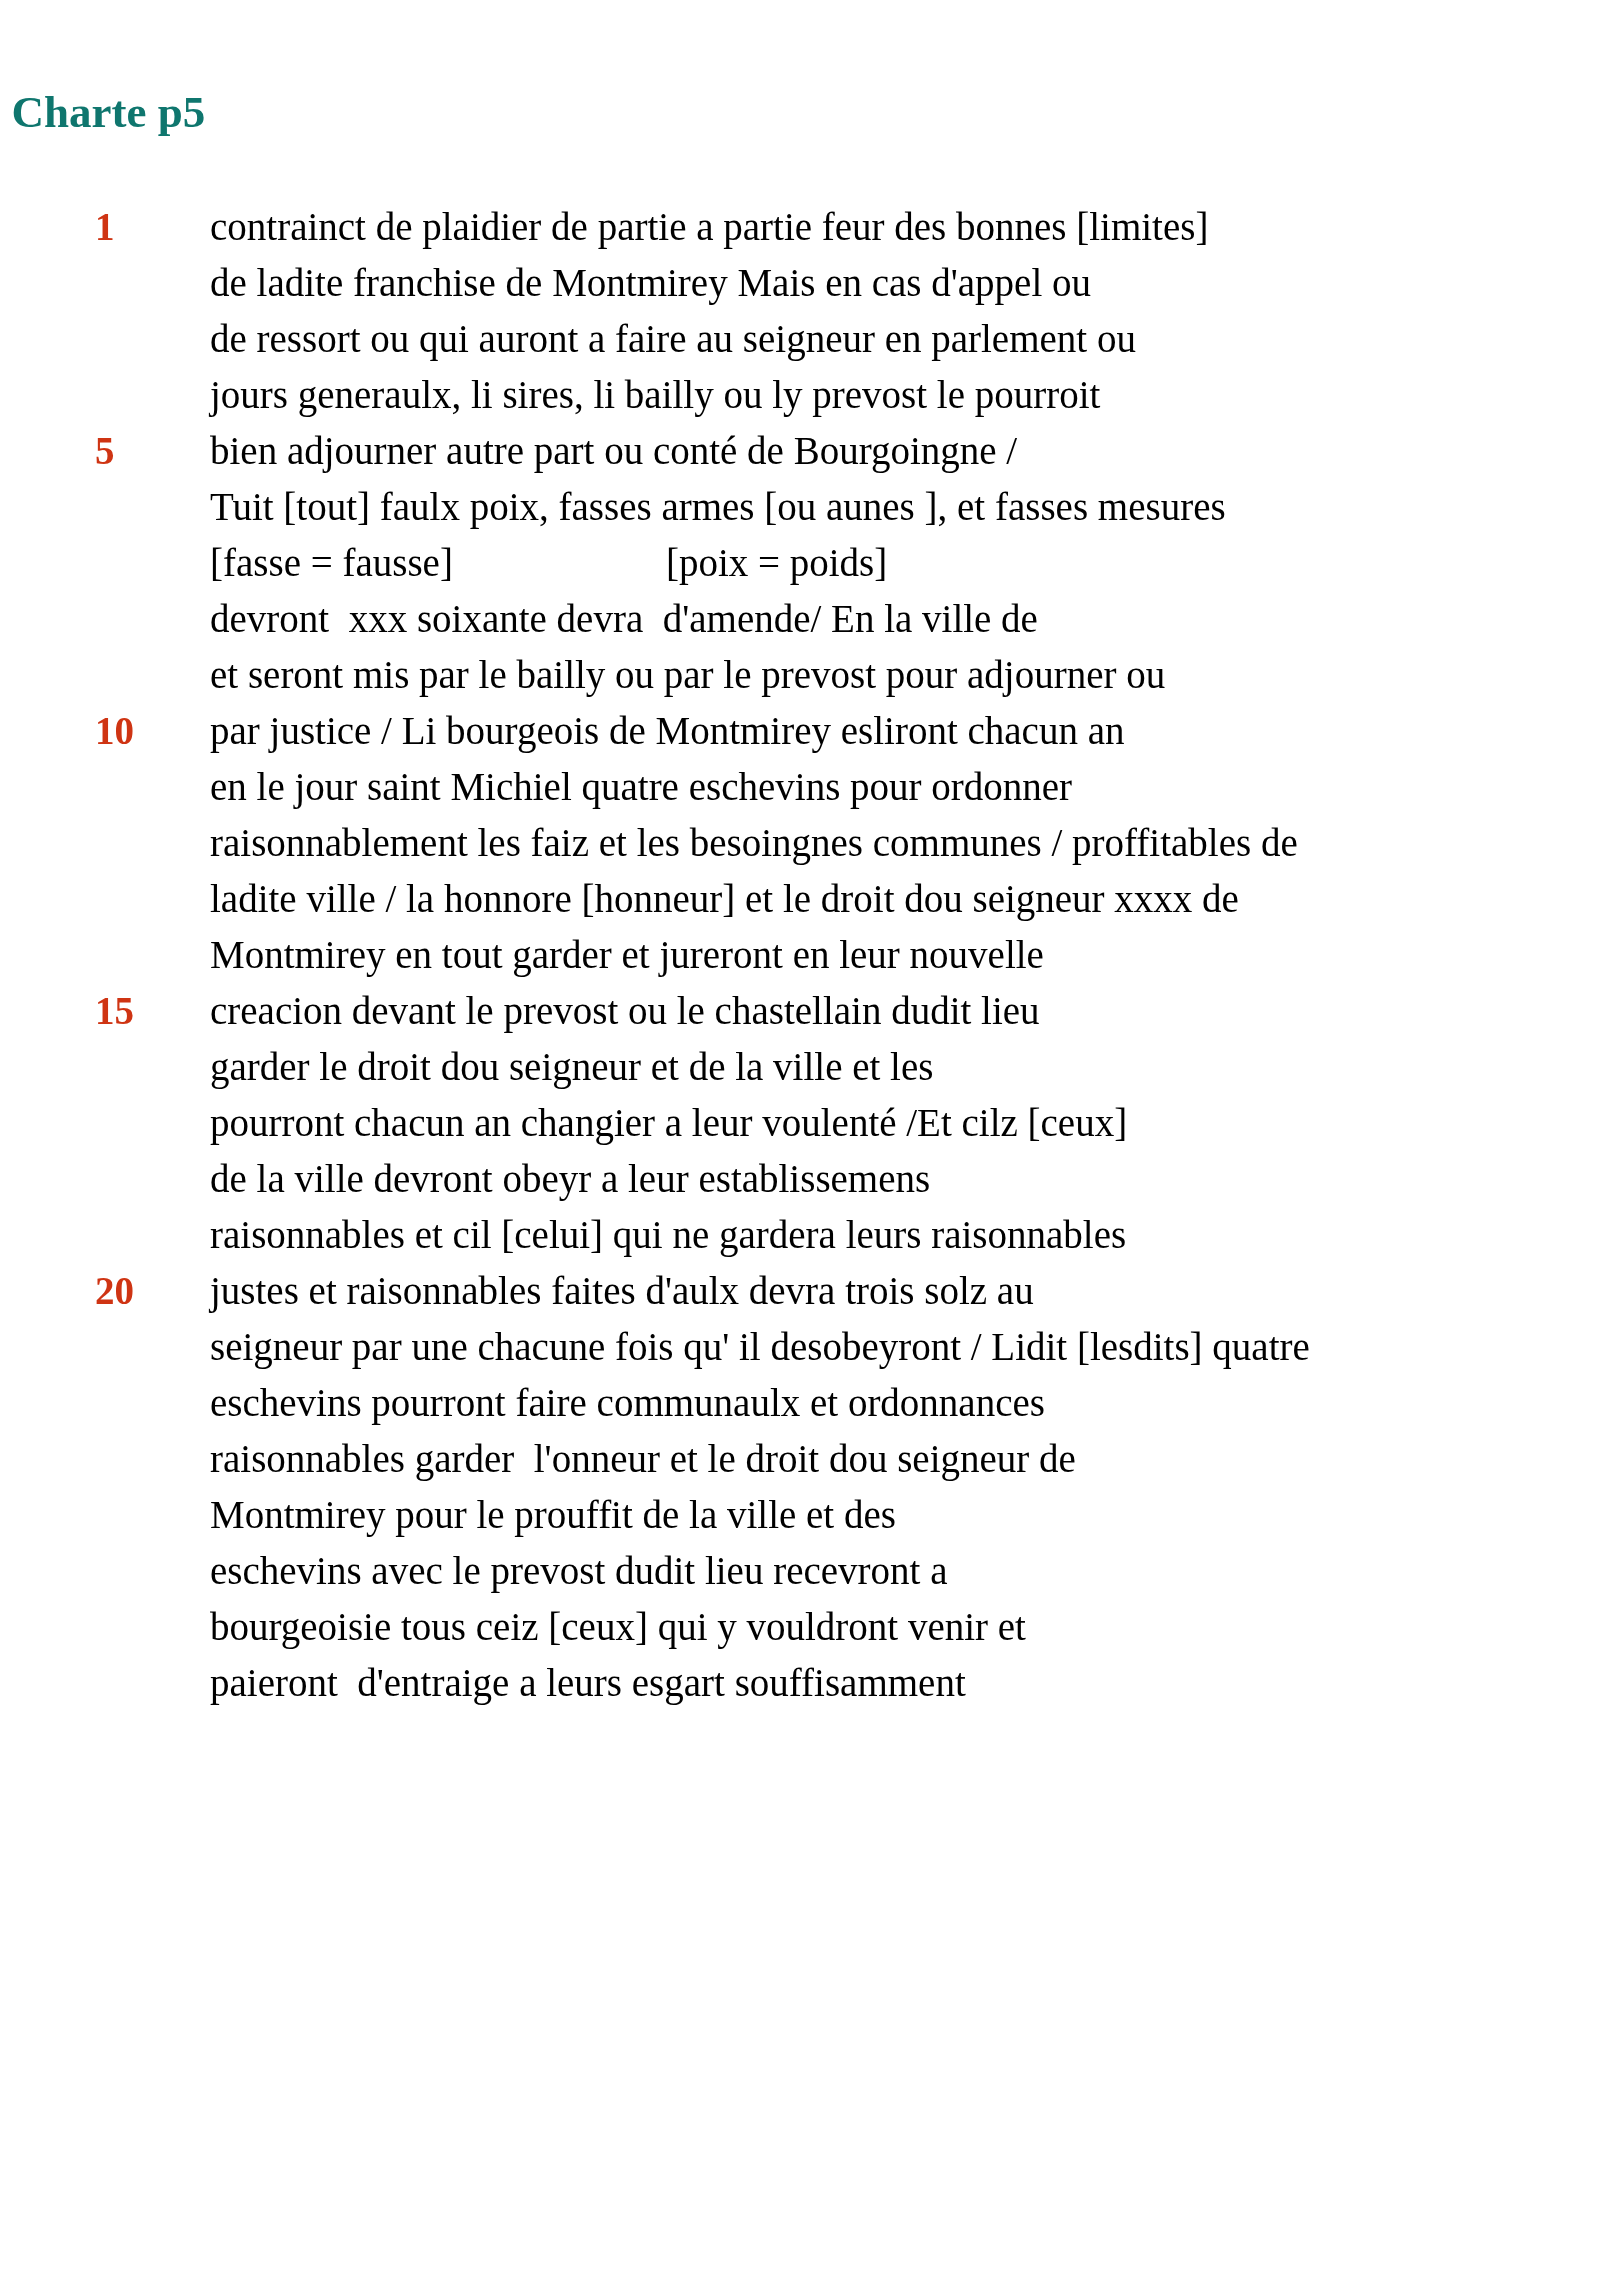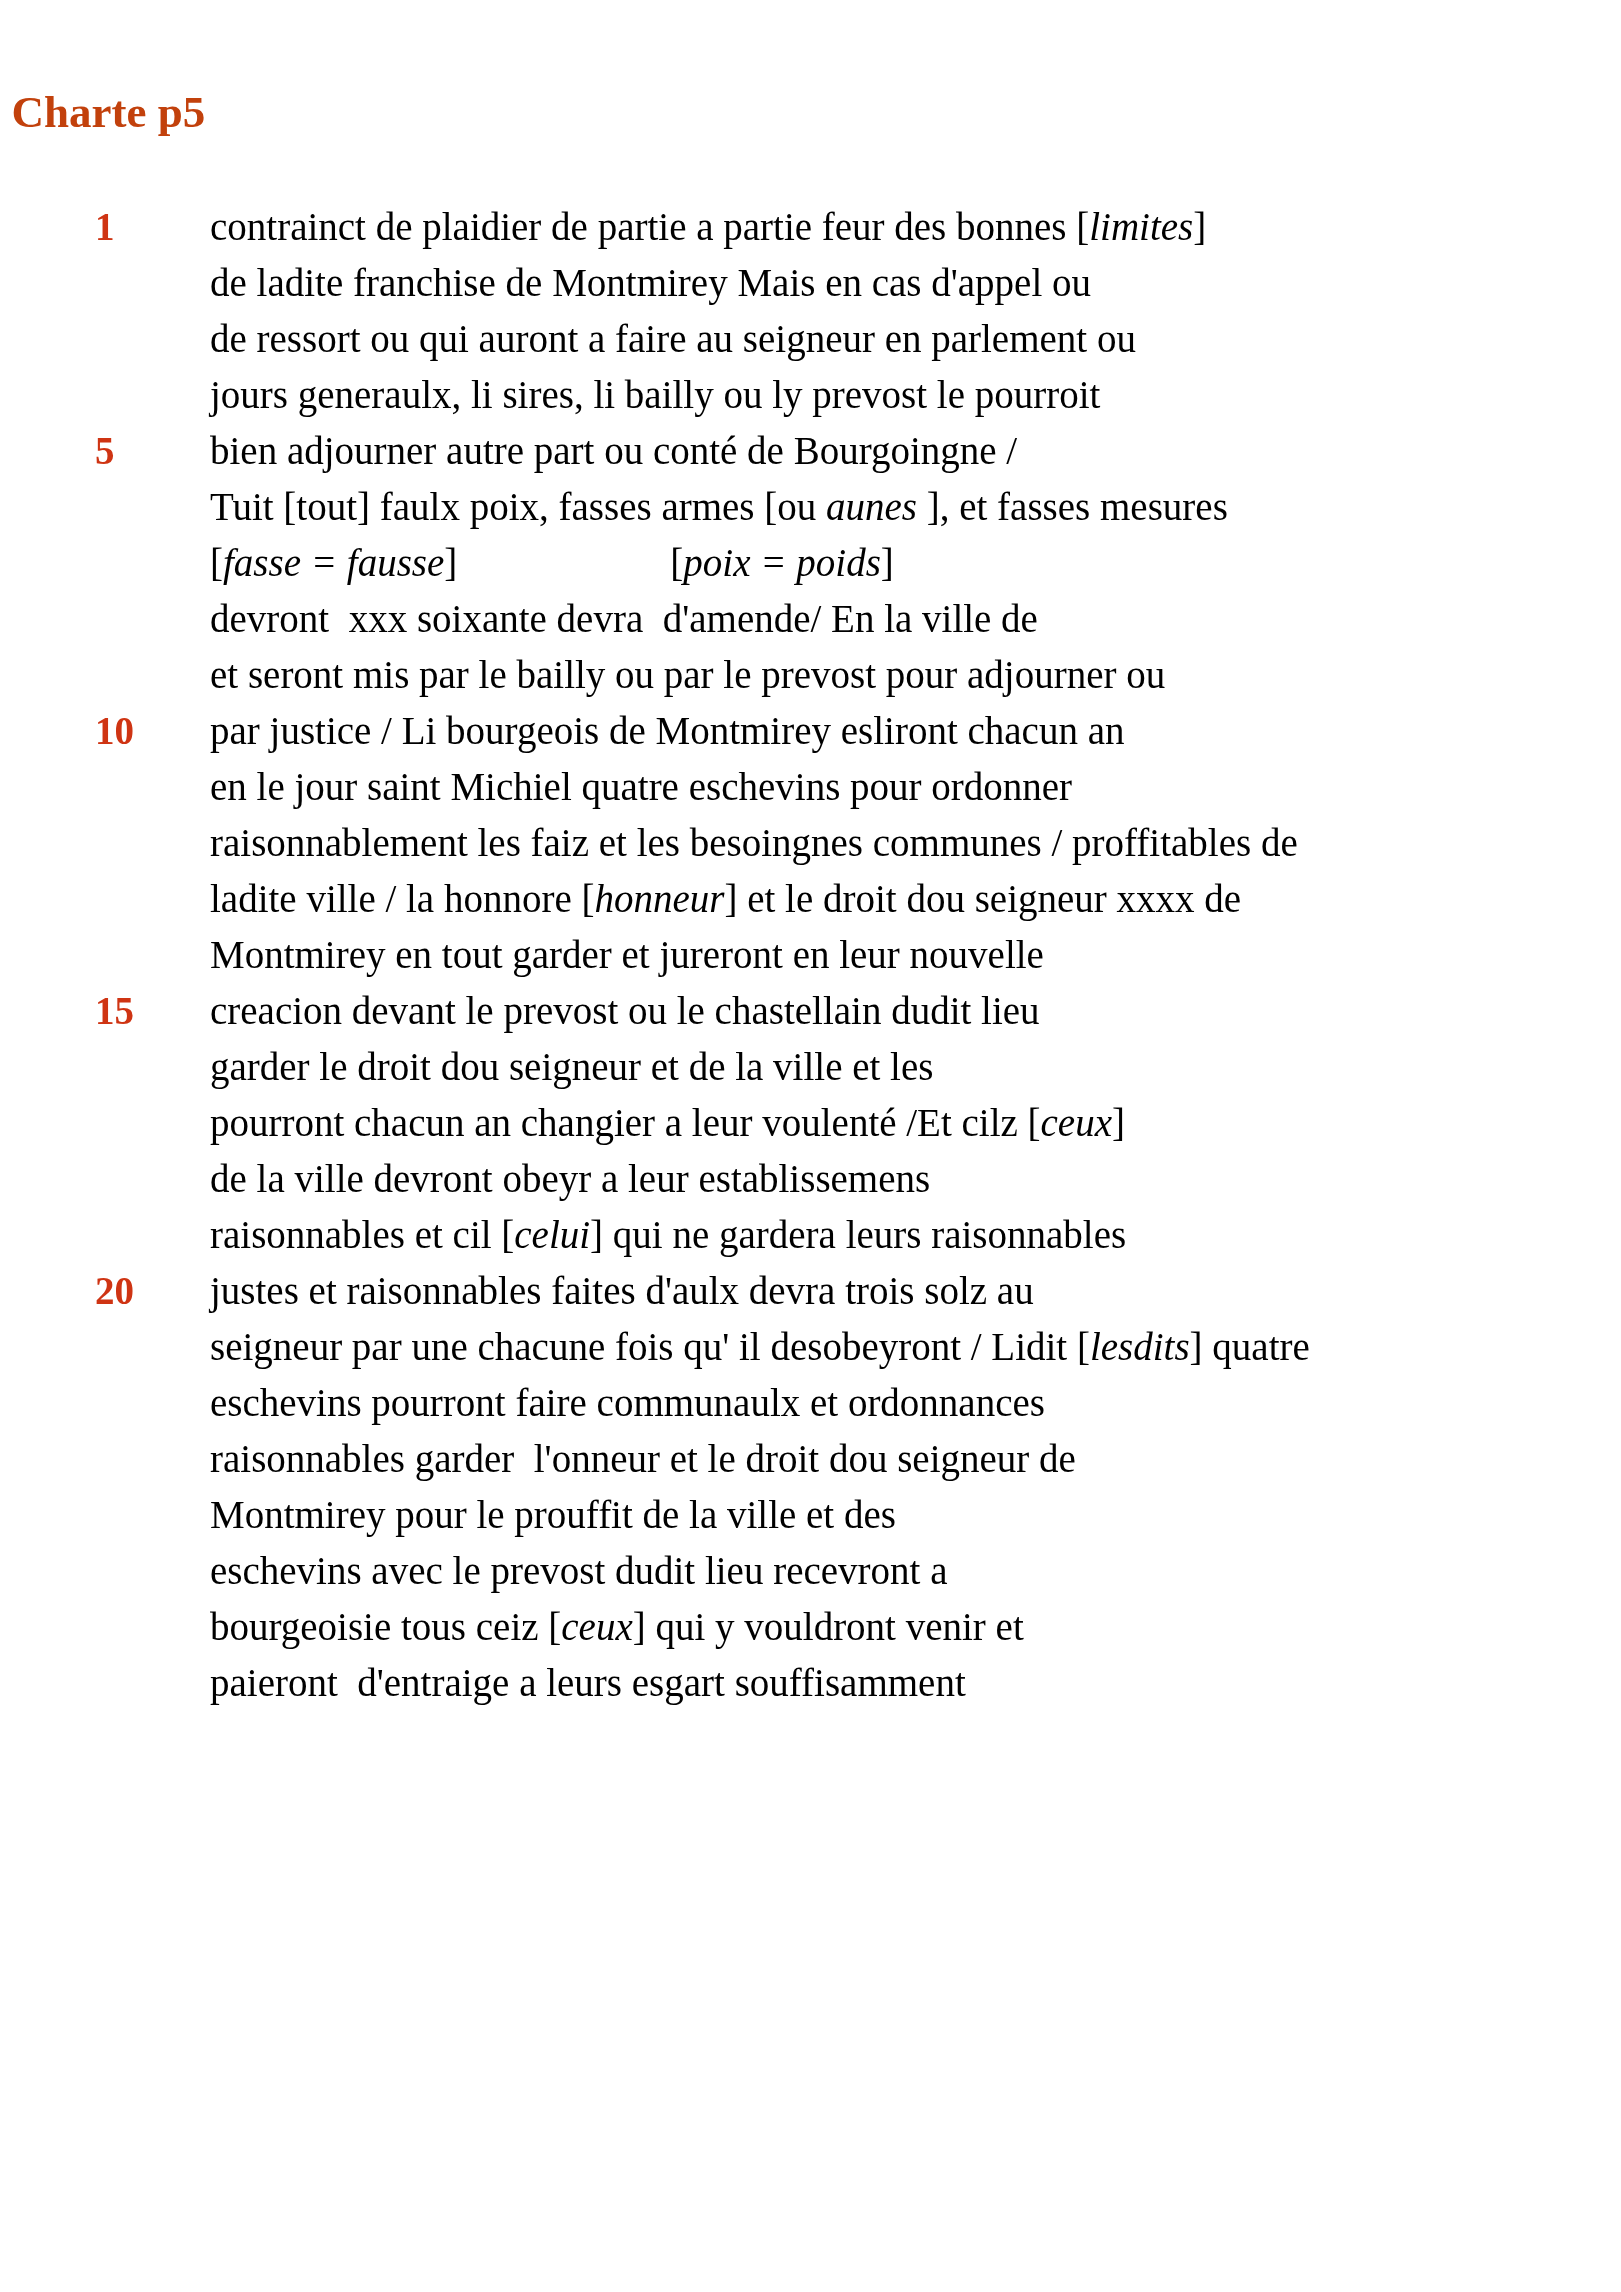--- a/index.html
+++ b/index.html
@@ -14,21 +14,21 @@
     font-family: "Liberation Serif", serif;
     color: #000000;
     overflow: hidden;
   }
   .page-title {
     position: absolute;
     left: 11.6px;
     top: 86px;
     font-size: 45px;
     font-weight: bold;
-    color: #c2410c;
+    color: #0f766e;
     letter-spacing: 0px;
   }
   .transcription {
     position: absolute;
     left: 0;
     top: 199px;
     width: 1621px;
   }
   .line {
     display: flex;
@@ -45,21 +45,20 @@
     padding-left: 95px;
     font-size: 39px;
     font-weight: bold;
     color: #cf3413;
   }
   .text {
     font-size: 39px;
     white-space: pre-wrap;
   }
   .text .it {
-    font-style: italic;
   }
   .gap {
     display: inline-block;
     width: 213px;
   }
 </style>
 </head>
 <body>
 
 <div class="page-title">Charte p5</div>

